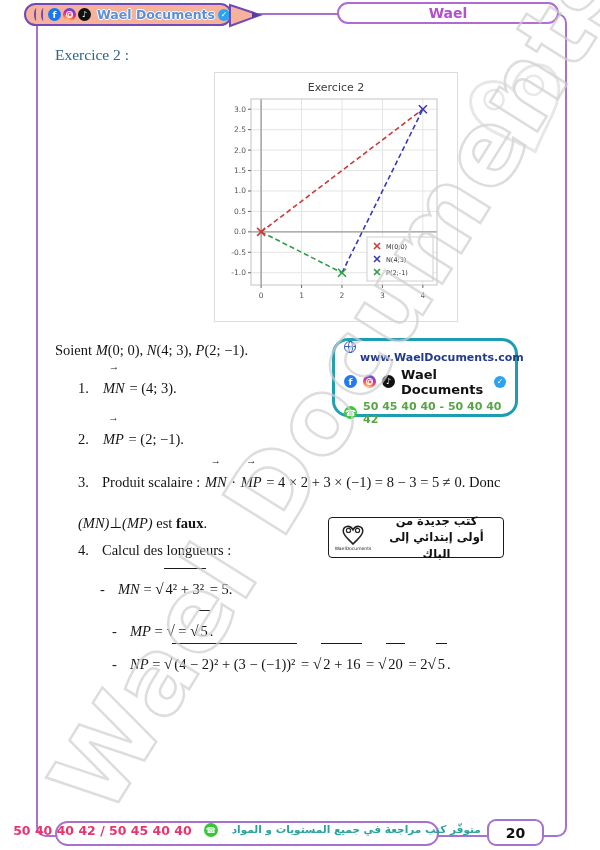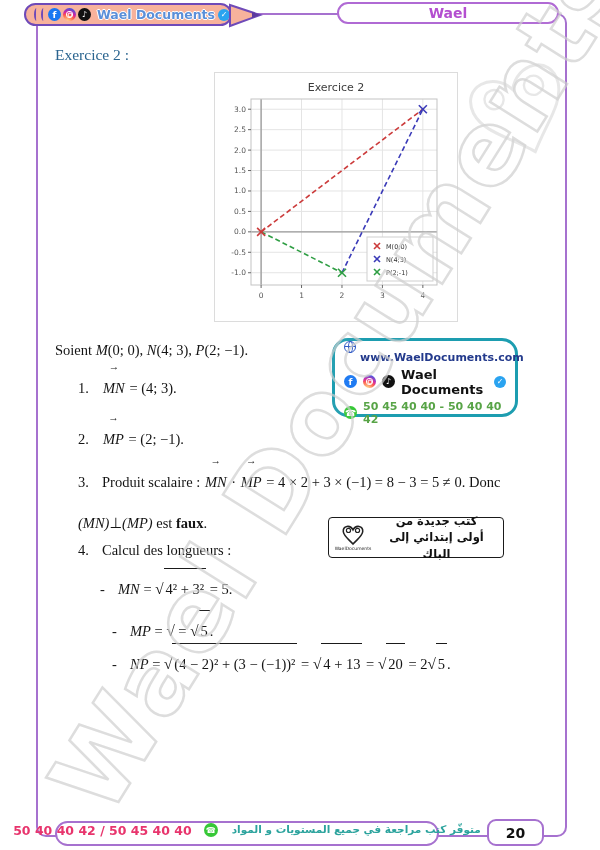--- a/index.html
+++ b/index.html
@@ -224,21 +224,21 @@
         <span class="rad">√</span>
         <span class="bar">5</span>
       </span><span>.</span></span>
 </div>
 <div class="math-line" style="left:112px;top:643px;">
   <span class="dash">-</span><span><span class="it">NP</span><span> = </span><span class="sqrt">
         <span class="rad">√</span>
         <span class="bar">(4 − 2)² + (3 − (−1))²</span>
       </span><span> = </span><span class="sqrt">
         <span class="rad">√</span>
-        <span class="bar">4 + 13</span>
+        <span class="bar">2 + 16</span>
       </span><span> = </span><span class="sqrt">
         <span class="rad">√</span>
         <span class="bar">20</span>
       </span><span> = 2</span><span class="sqrt">
         <span class="rad">√</span>
         <span class="bar">5</span>
       </span><span>.</span></span>
 </div>
 
 <div class="contact">

